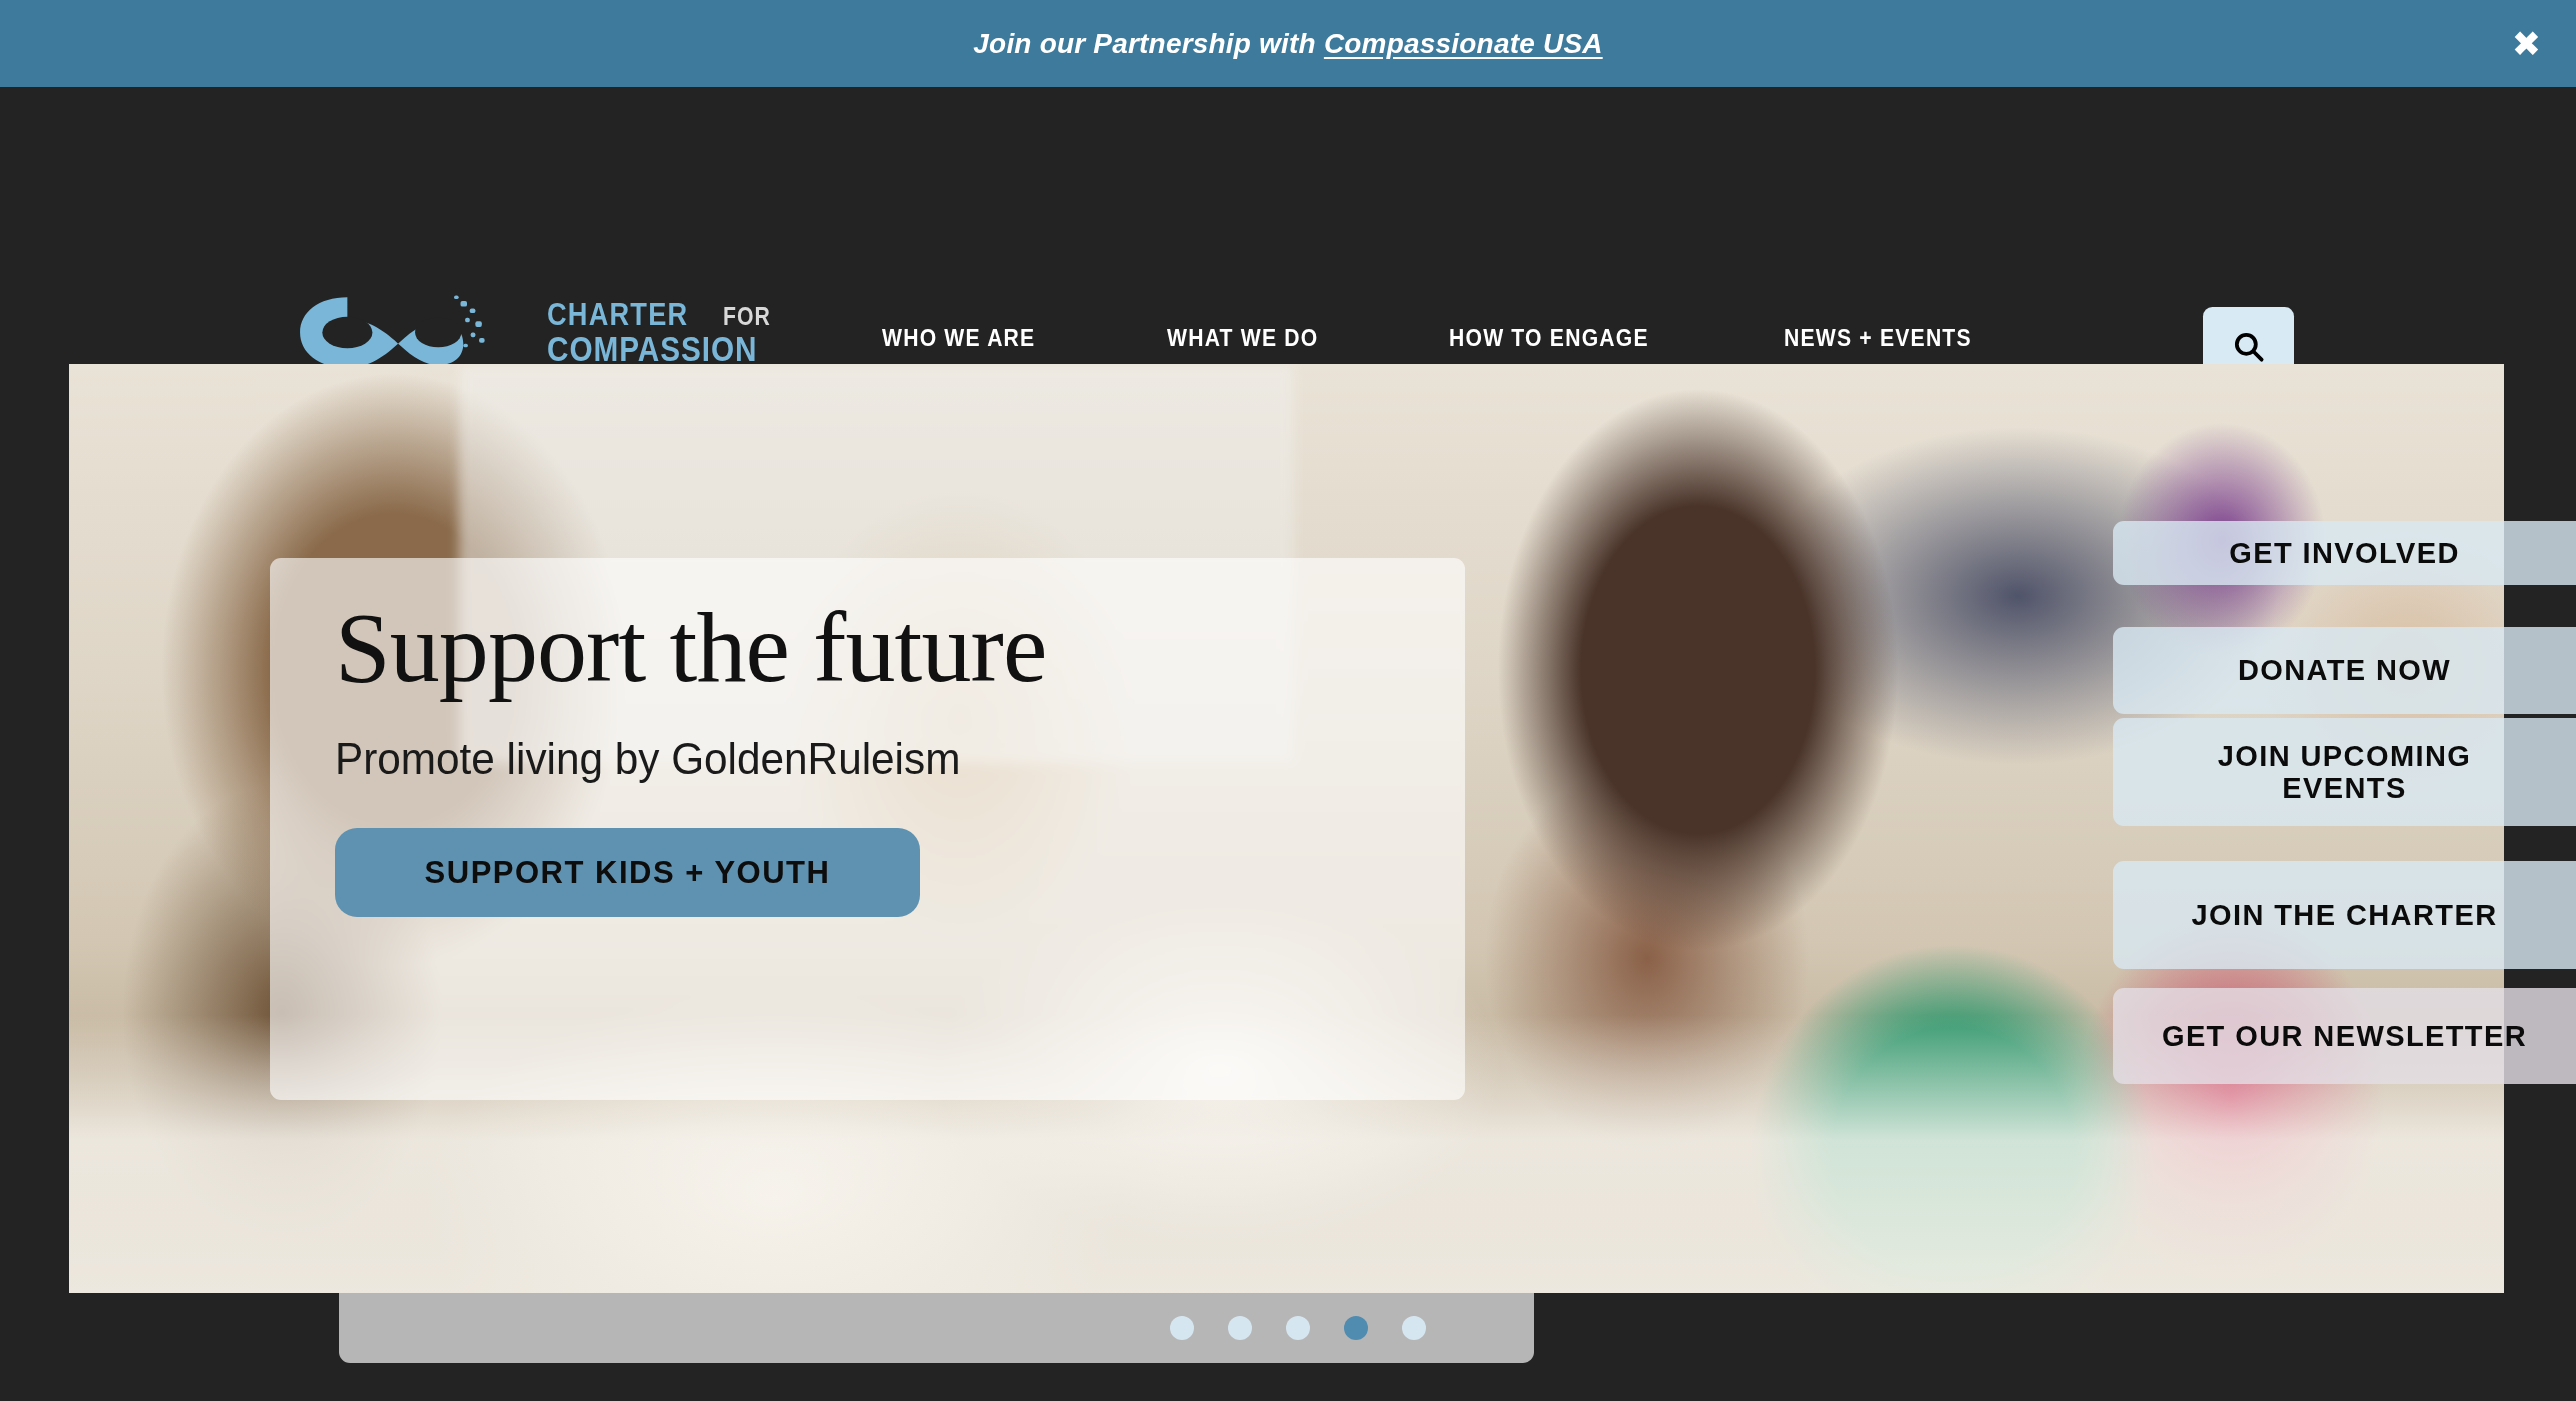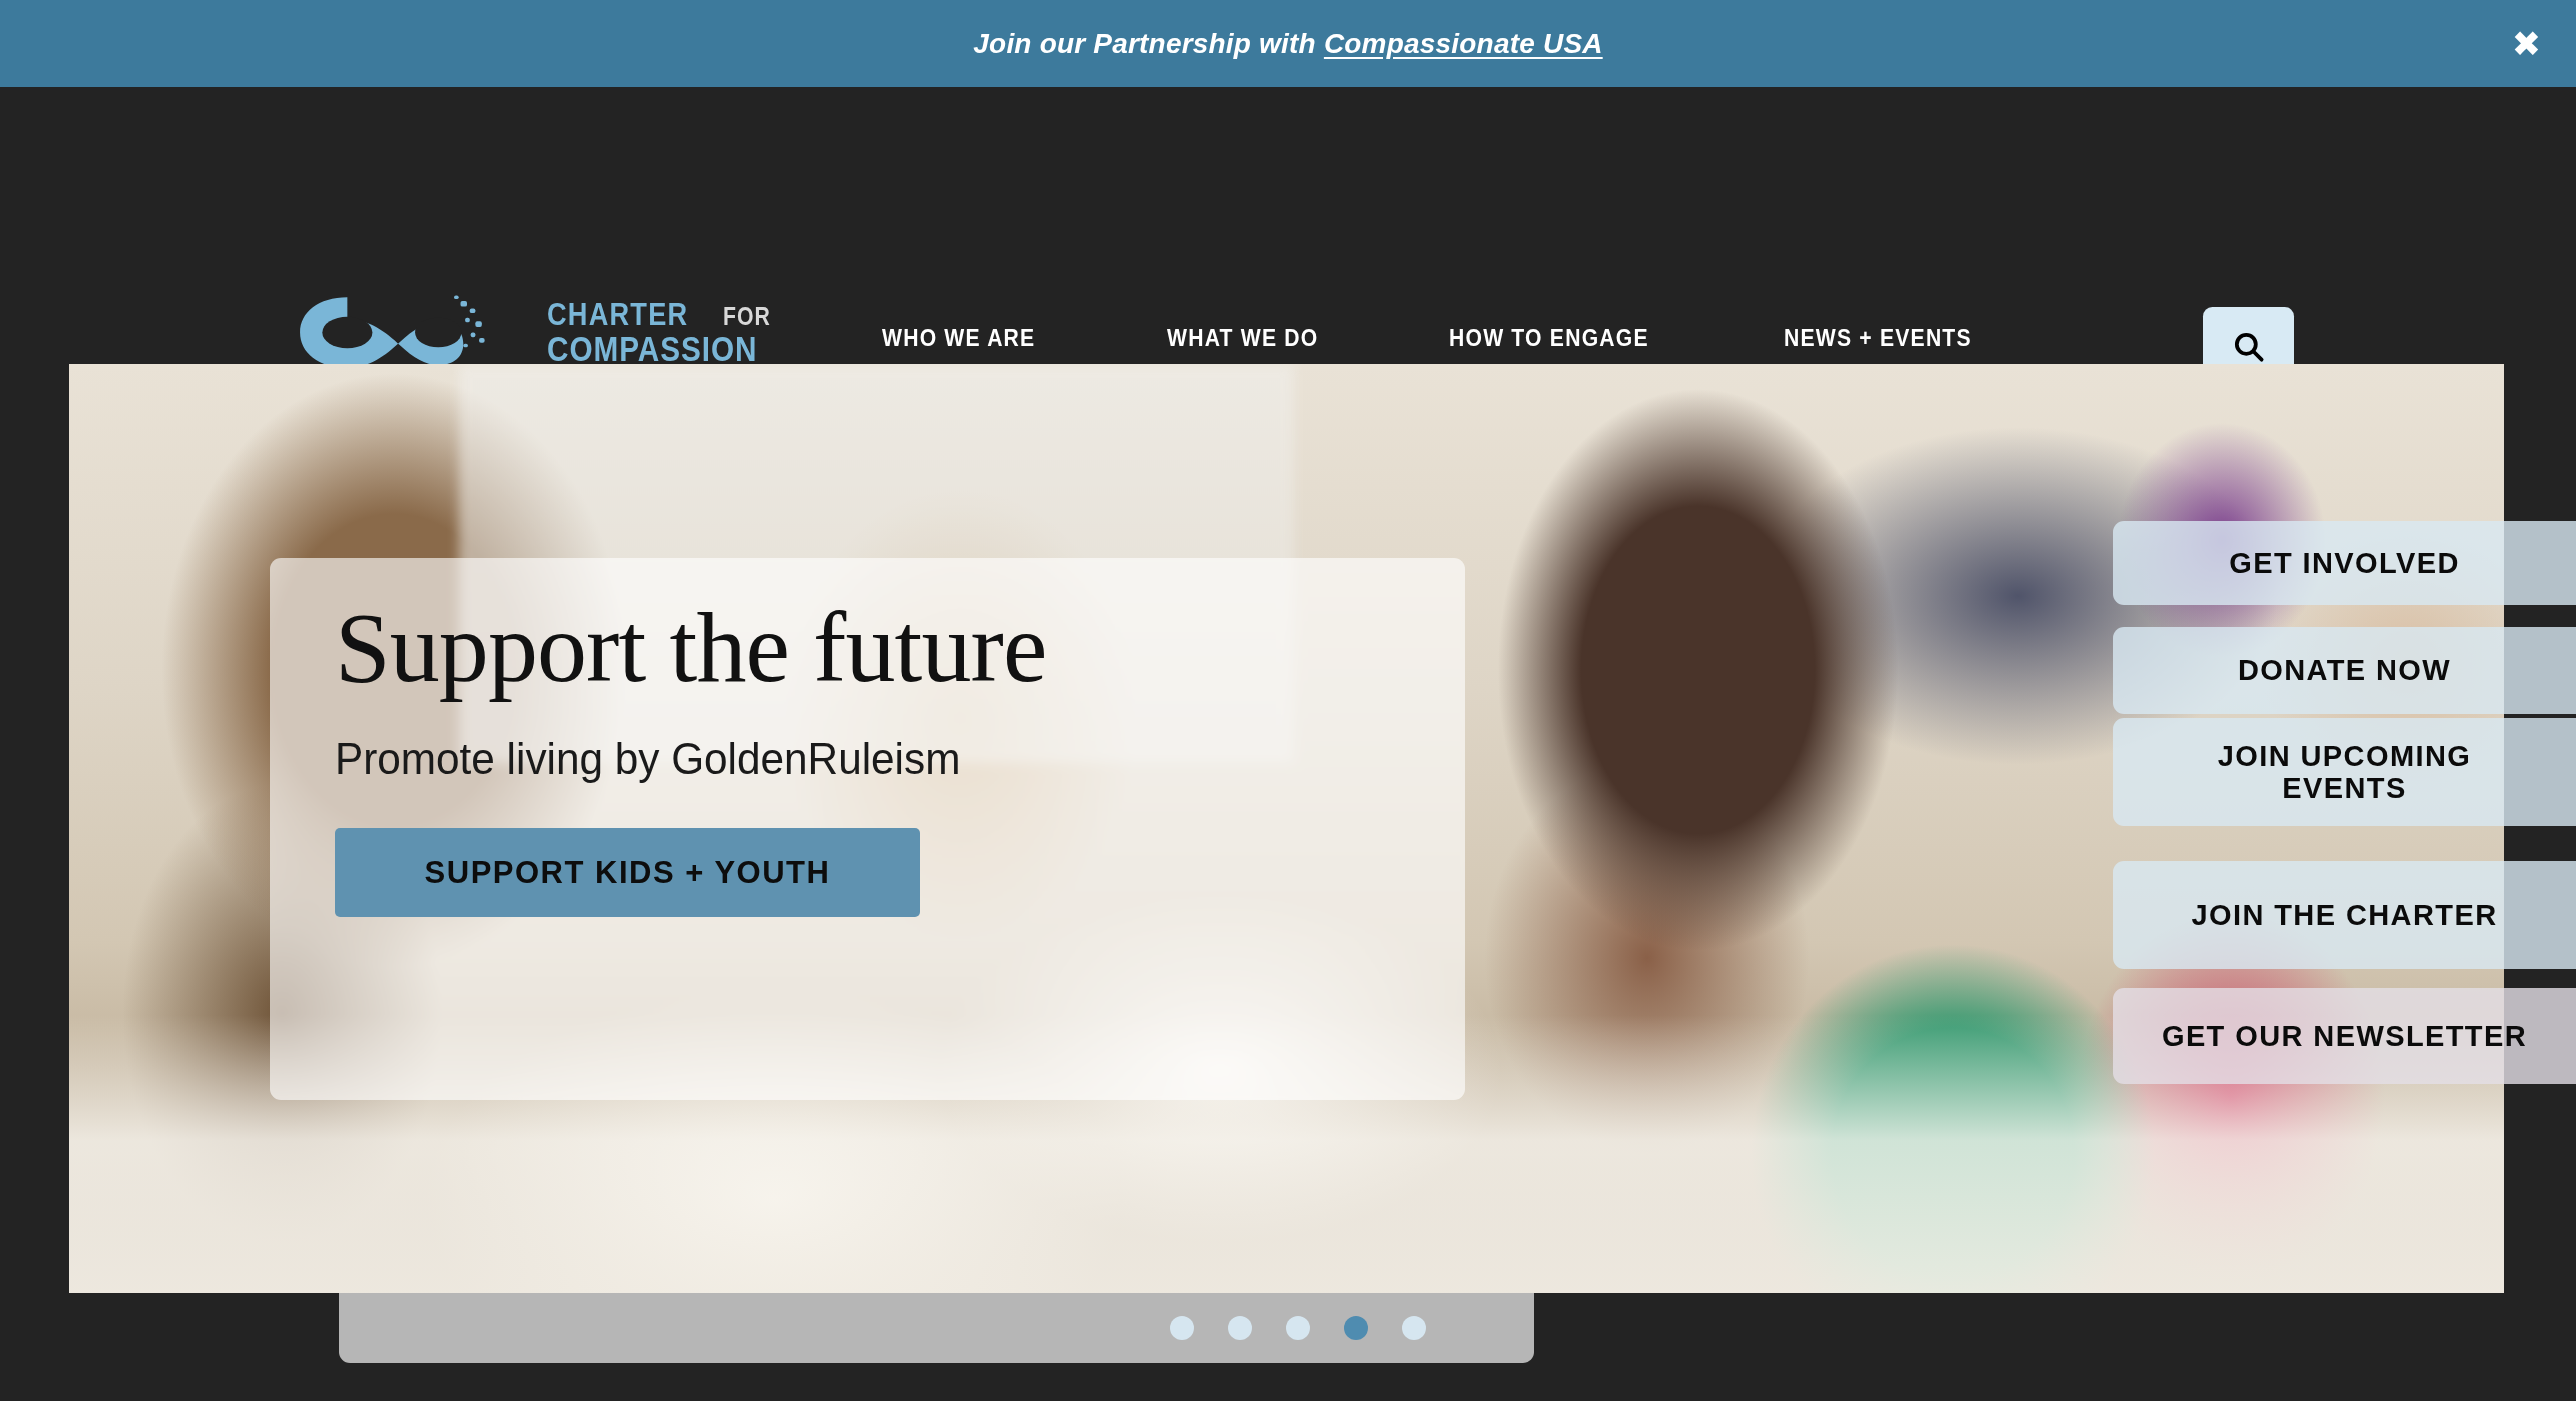--- a/index.html
+++ b/index.html
@@ -144,21 +144,21 @@
     font-size:100px; color:#111; line-height:1.05; font-weight:normal;
     letter-spacing:-0.9px;
   }
   #hero-subtitle{
     margin-top:33px; font-size:45px; color:#1a1a1a;
     font-family:"Liberation Sans Narrow","Liberation Sans",sans-serif;
     transform:scaleX(.94); transform-origin:left;
   }
   #hero-cta{
     margin-top:43px; width:585px; height:89px; background:#5f92b0;
-    border-radius:5px; border:none; cursor:pointer;
+    border-radius:22px; border:none; cursor:pointer;
     display:flex; align-items:center; justify-content:center;
     color:#0d0d0d; font-size:31px; font-weight:bold; letter-spacing:1.5px;
     font-family:"Liberation Sans Narrow","Liberation Sans",sans-serif;
   }
 
   
   #carousel-bar{
     position:absolute; left:339px; top:1293px; width:1195px; height:70px;
     background:#b6b6b6; border-radius:0 0 11px 11px;
     display:flex; align-items:center; justify-content:flex-end; padding-right:108px; gap:34px;
@@ -172,21 +172,21 @@
   }
   .side-btn{
     position:absolute; left:2113px; width:463px; border-radius:11px 0 0 11px;
     background:rgba(216,232,242,.80);
     display:flex; align-items:center; justify-content:center; text-align:center;
     color:#0b0b0b; font-weight:bold; letter-spacing:1.4px; font-size:29px;
     line-height:1.12; cursor:pointer; pointer-events:auto;
     font-family:"Liberation Sans", sans-serif; padding:0 43px;
   }
   .side-btn > span{ position:relative; z-index:2; }
-  #side-btn-0{ top:521px; height:84px; }
+  #side-btn-0{ top:521px; height:64px; }
   #side-btn-1{ top:627px; height:87px; }
   #side-btn-2{ top:718px; height:108px; }
   #side-btn-3{ top:861px; height:108px; }
   #side-btn-4{ top:988px; height:96px; background:rgba(228,222,230,.80); }
 </style>
 </head>
 <body>
 
 <div id="announcement-bar">
   <div id="announcement-text">

